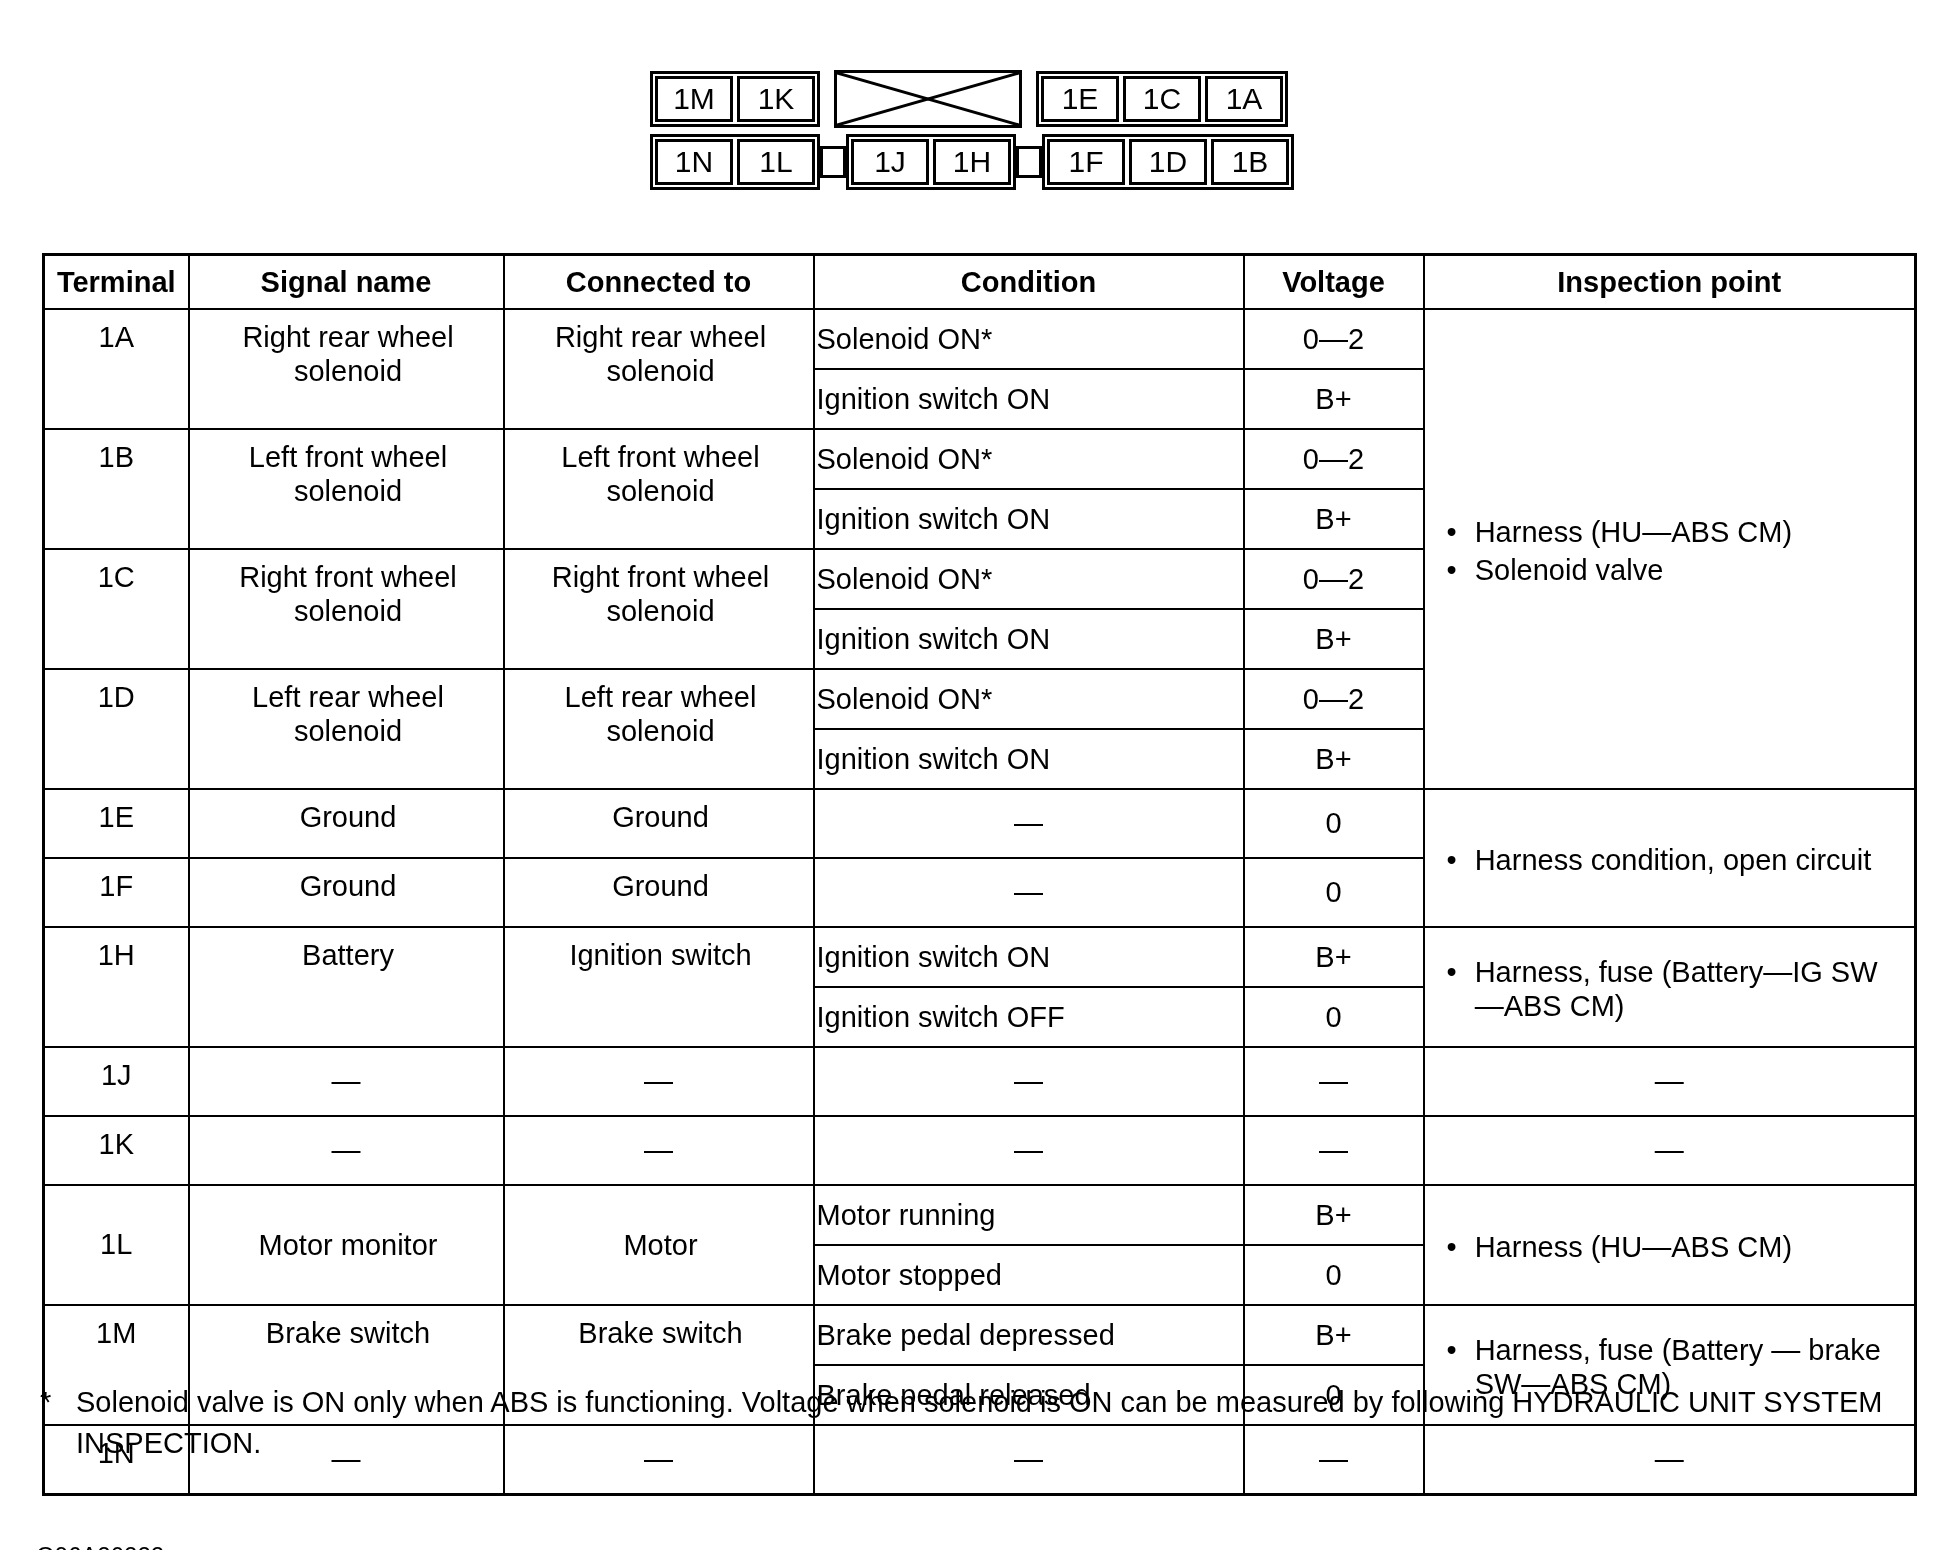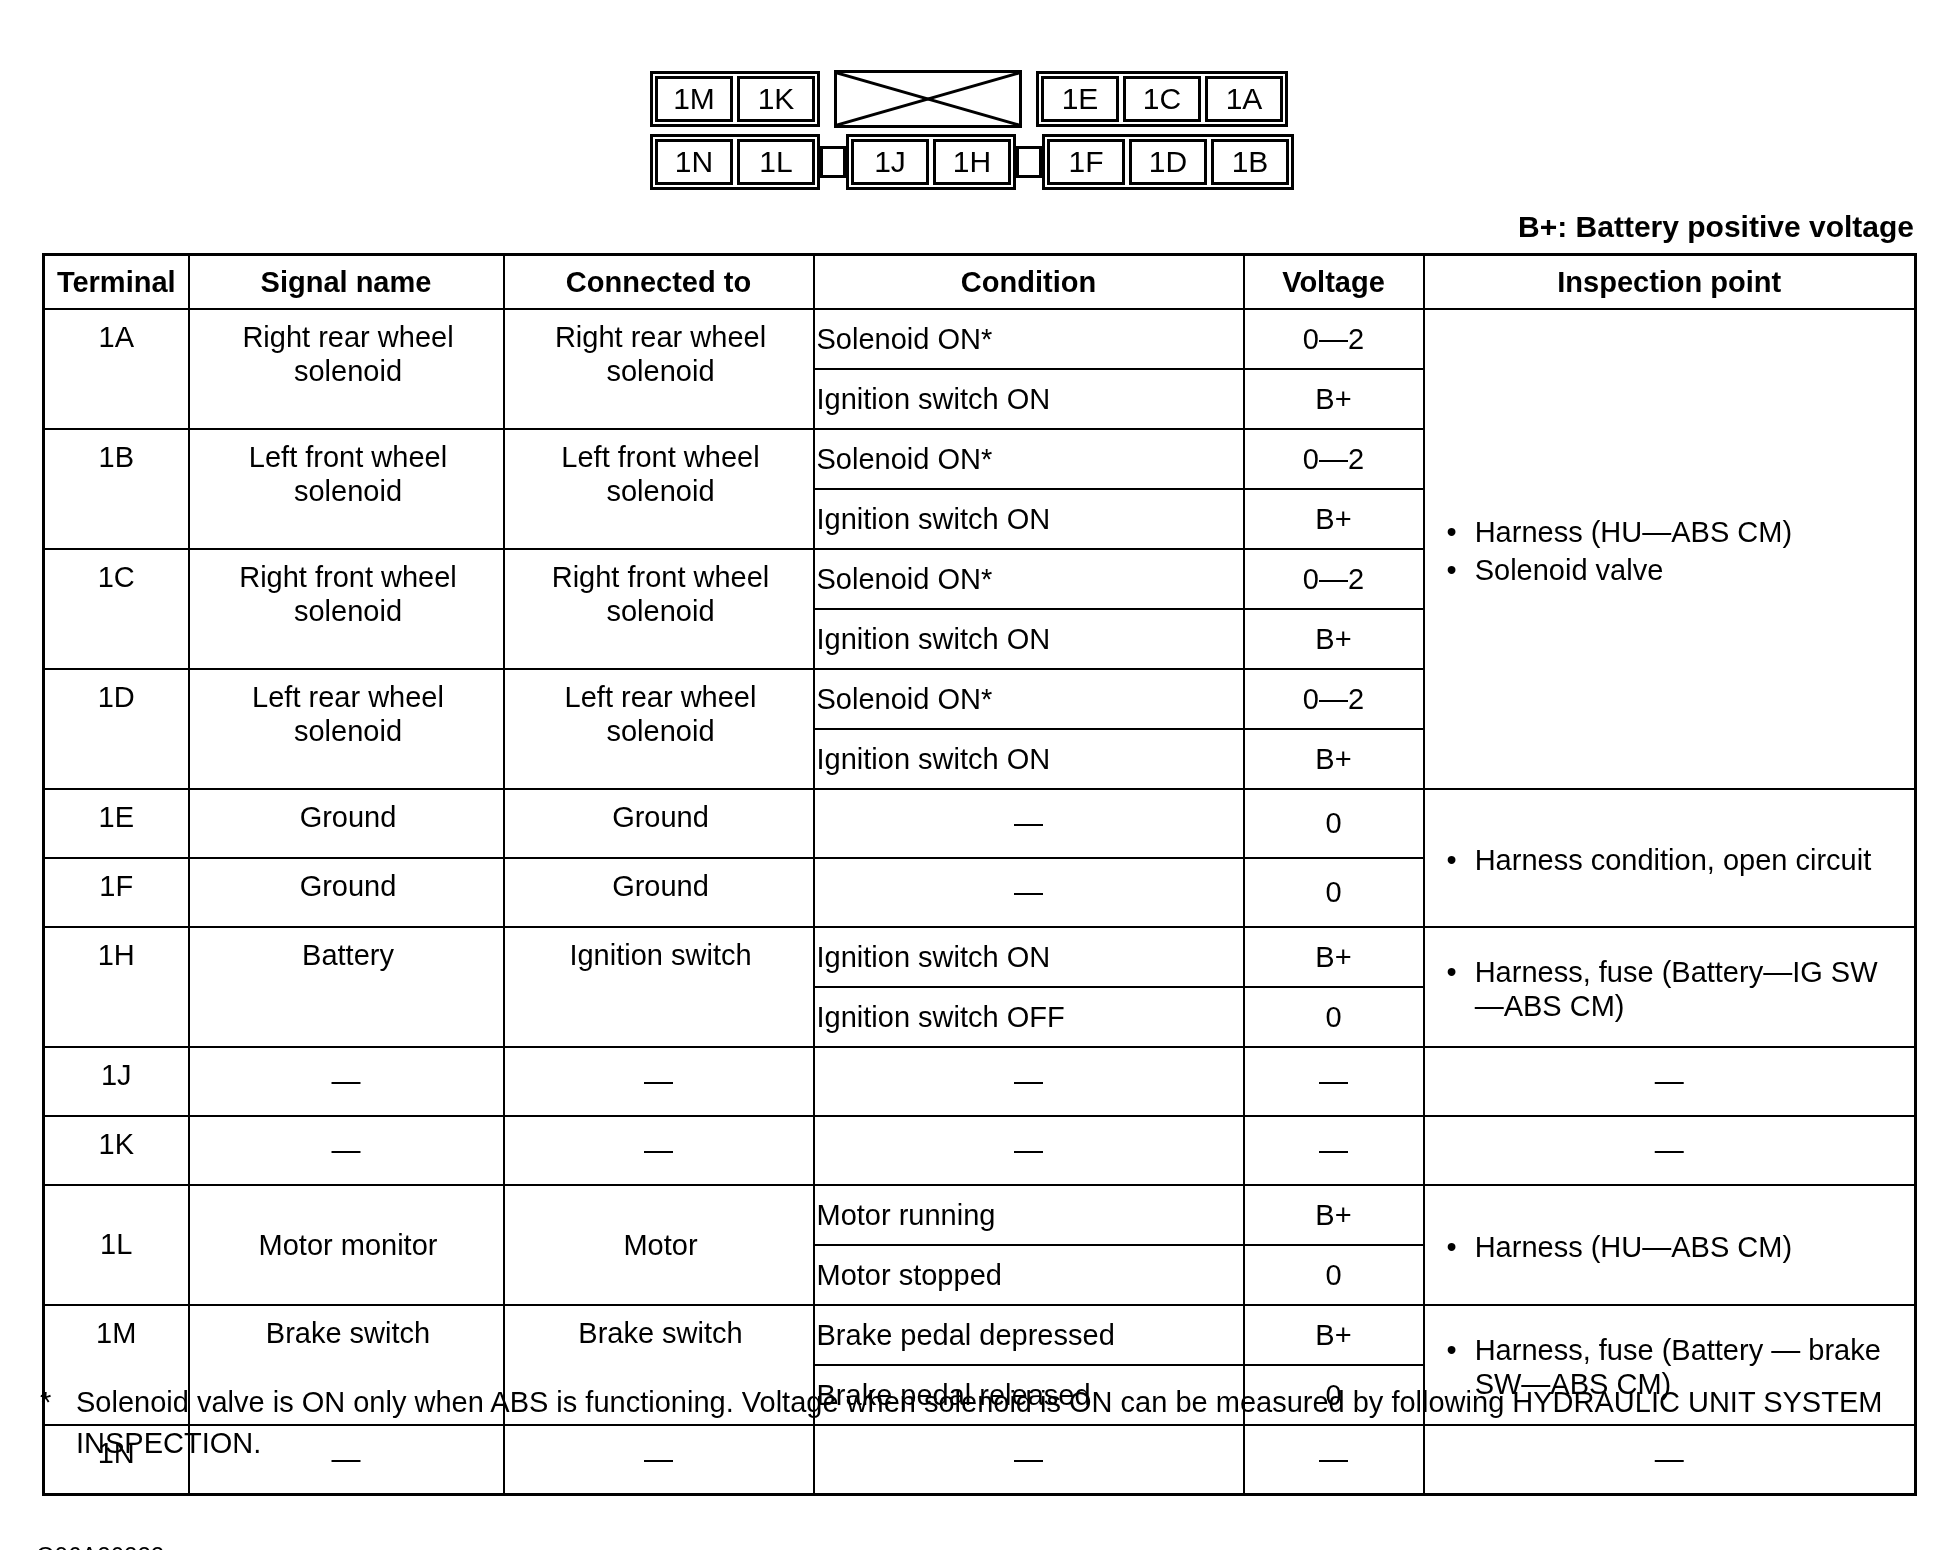--- a/index.html
+++ b/index.html
@@ -86,21 +86,20 @@
       </div>
       <div class="conn-tab"></div>
       <div class="conn-group">
         <div class="conn-cell">1F</div>
         <div class="conn-cell">1D</div>
         <div class="conn-cell">1B</div>
       </div>
     </div>
   </div>
 
-  <div class="bplus-note">B+: Battery positive voltage</div>
 
   <table class="pin-table">
     <colgroup>
       <col style="width:145px">
         <col style="width:315px">
         <col style="width:310px">
       <col style="width:430px">
         <col style="width:180px">
         <col style="width:492px">
     </colgroup>

